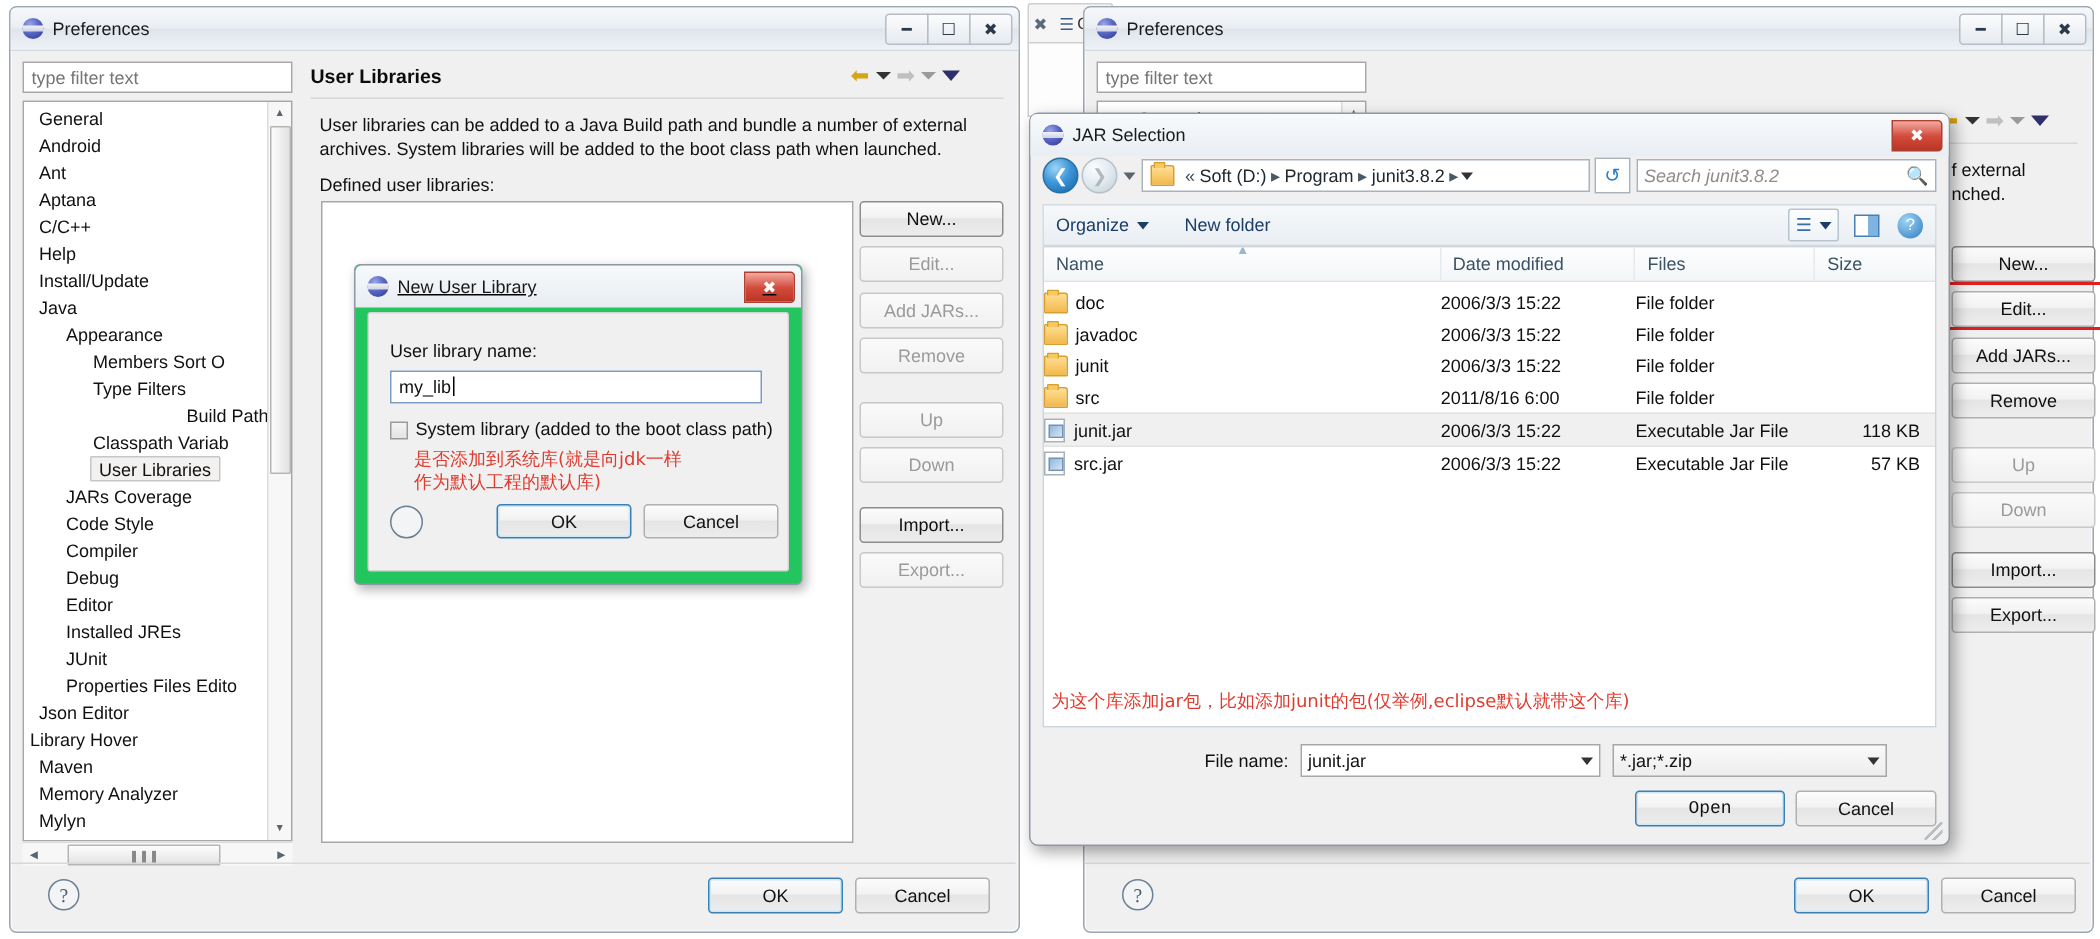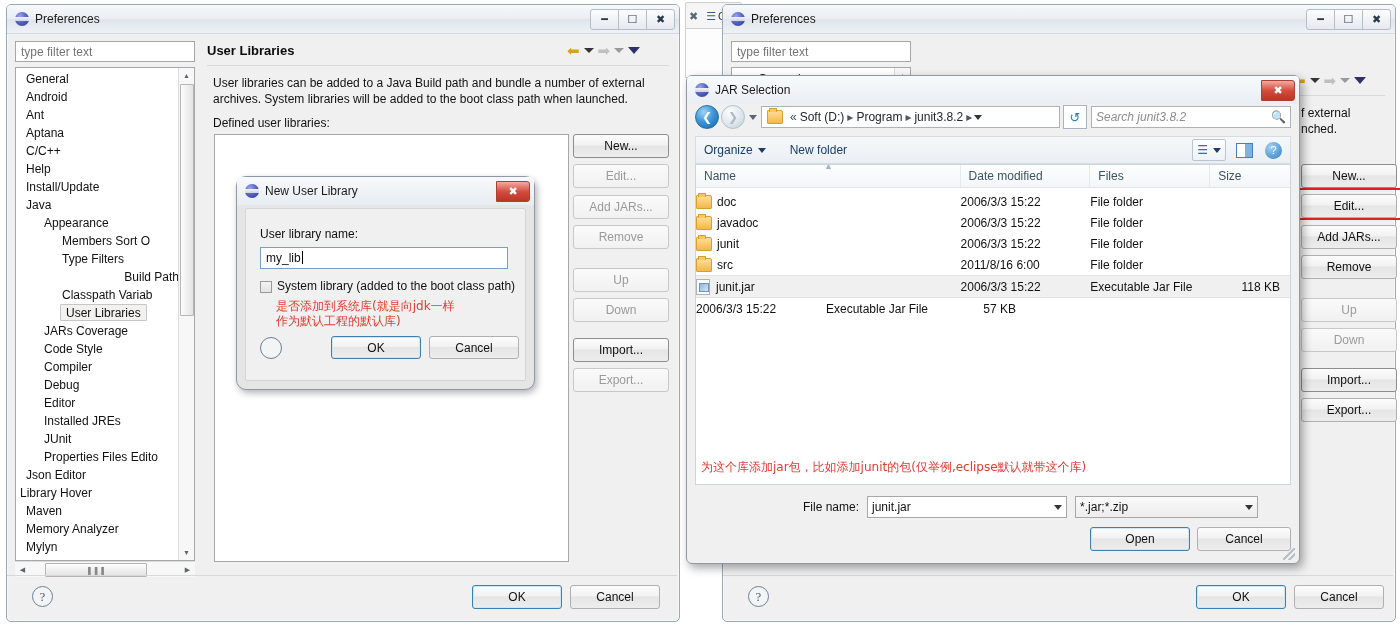--- a/index.html
+++ b/index.html
@@ -107,22 +107,22 @@
     position:absolute;width:19px;height:19px;border-radius:50%;
     border:1px solid #6d7f95;color:#4a5c70;font-size:13px;
     display:flex;align-items:center;justify-content:center;
     background:#f3f4f6;font-family:"Liberation Serif",serif;
   }
   
   .navarrows{position:absolute;display:flex;align-items:center;gap:4px;}
   .tri-dn{width:0;height:0;border-left:5px solid transparent;border-right:5px solid transparent;}
   
   .nul{
-    position:absolute;border:1px solid #8e99a4;border-radius:10px;
-    background:#e5e5e5;box-shadow:2px 3px 7px rgba(0,0,0,.30);
+    position:absolute;border:1px solid #8e99a4;border-radius:4px;
+    background:#22c55e;box-shadow:2px 3px 7px rgba(0,0,0,.30);text-decoration:underline;
   }
   .nul-inner{position:absolute;left:8px;right:8px;top:31px;bottom:8px;
     background:#f0f0f0;border:1px solid #d5d5d5;border-radius:2px;}
   .lbl{font-size:12px;color:#111;}
   .txt{
     position:absolute;border:1px solid #7a9cc6;background:#fff;
     font-size:12px;color:#111;padding:3px 5px;box-sizing:border-box;
   }
   .caret{display:inline-block;width:1px;height:13px;background:#000;
     vertical-align:-2px;margin-left:1px;}
@@ -519,20 +519,24 @@
         <div class="frow sel">
           <div style="width: 265px; display: flex; align-items: center;">
             <span class="jar-ico"></span>
             <span>junit.jar</span>
           </div>
           <div style="width: 130px; text-align: left;">2006/3/3 15:22</div>
           <div style="width: 120px; text-align: left;">Executable Jar File</div>
           <div style="width: 80px; text-align: right; padding-right: 10px; padding-left: 0px;">118 KB</div>
         </div>
         <div class="frow">
+          <div style="width: 265px; display: flex; align-items: center;">
+            <span class="jar-ico"></span>
+            <span>src.jar</span>
+          </div>
           <div style="width: 130px; text-align: left;">2006/3/3 15:22</div>
           <div style="width: 120px; text-align: left;">Executable Jar File</div>
           <div style="width: 80px; text-align: right; padding-right: 10px; padding-left: 0px;">57 KB</div>
         </div>
       </div>
   </div>
 
   <div class="redtext abs" style="left:14px;top:384px;">为这个库添加jar包，比如添加junit的包(仅举例,eclipse默认就带这个库)</div>
 
   <div class="fnamebar">
@@ -540,17 +544,17 @@
     <span class="combo" style="margin-left:8px;width:200px;">
       <span>junit.jar</span>
       <span class="tri cara"></span>
     </span>
     <span class="combo grey" style="margin-left:8px;width:183px;">
       <span>*.jar;*.zip</span>
       <span class="tri cara"></span>
     </span>
   </div>
 
-  <div class="btn default" style="left:403px;bottom:12px;width:100px;height:24px;">Open</div>
+  <div class="btn default" style="left:403px;bottom:12px;width:100px;height:24px;font-family:Liberation Mono, monospace;">Open</div>
   <div class="btn" style="left:510px;bottom:12px;width:94px;height:24px;">Cancel</div>
 
   <div class="resize-grip"></div>
 </div>
 
 </body></html>

